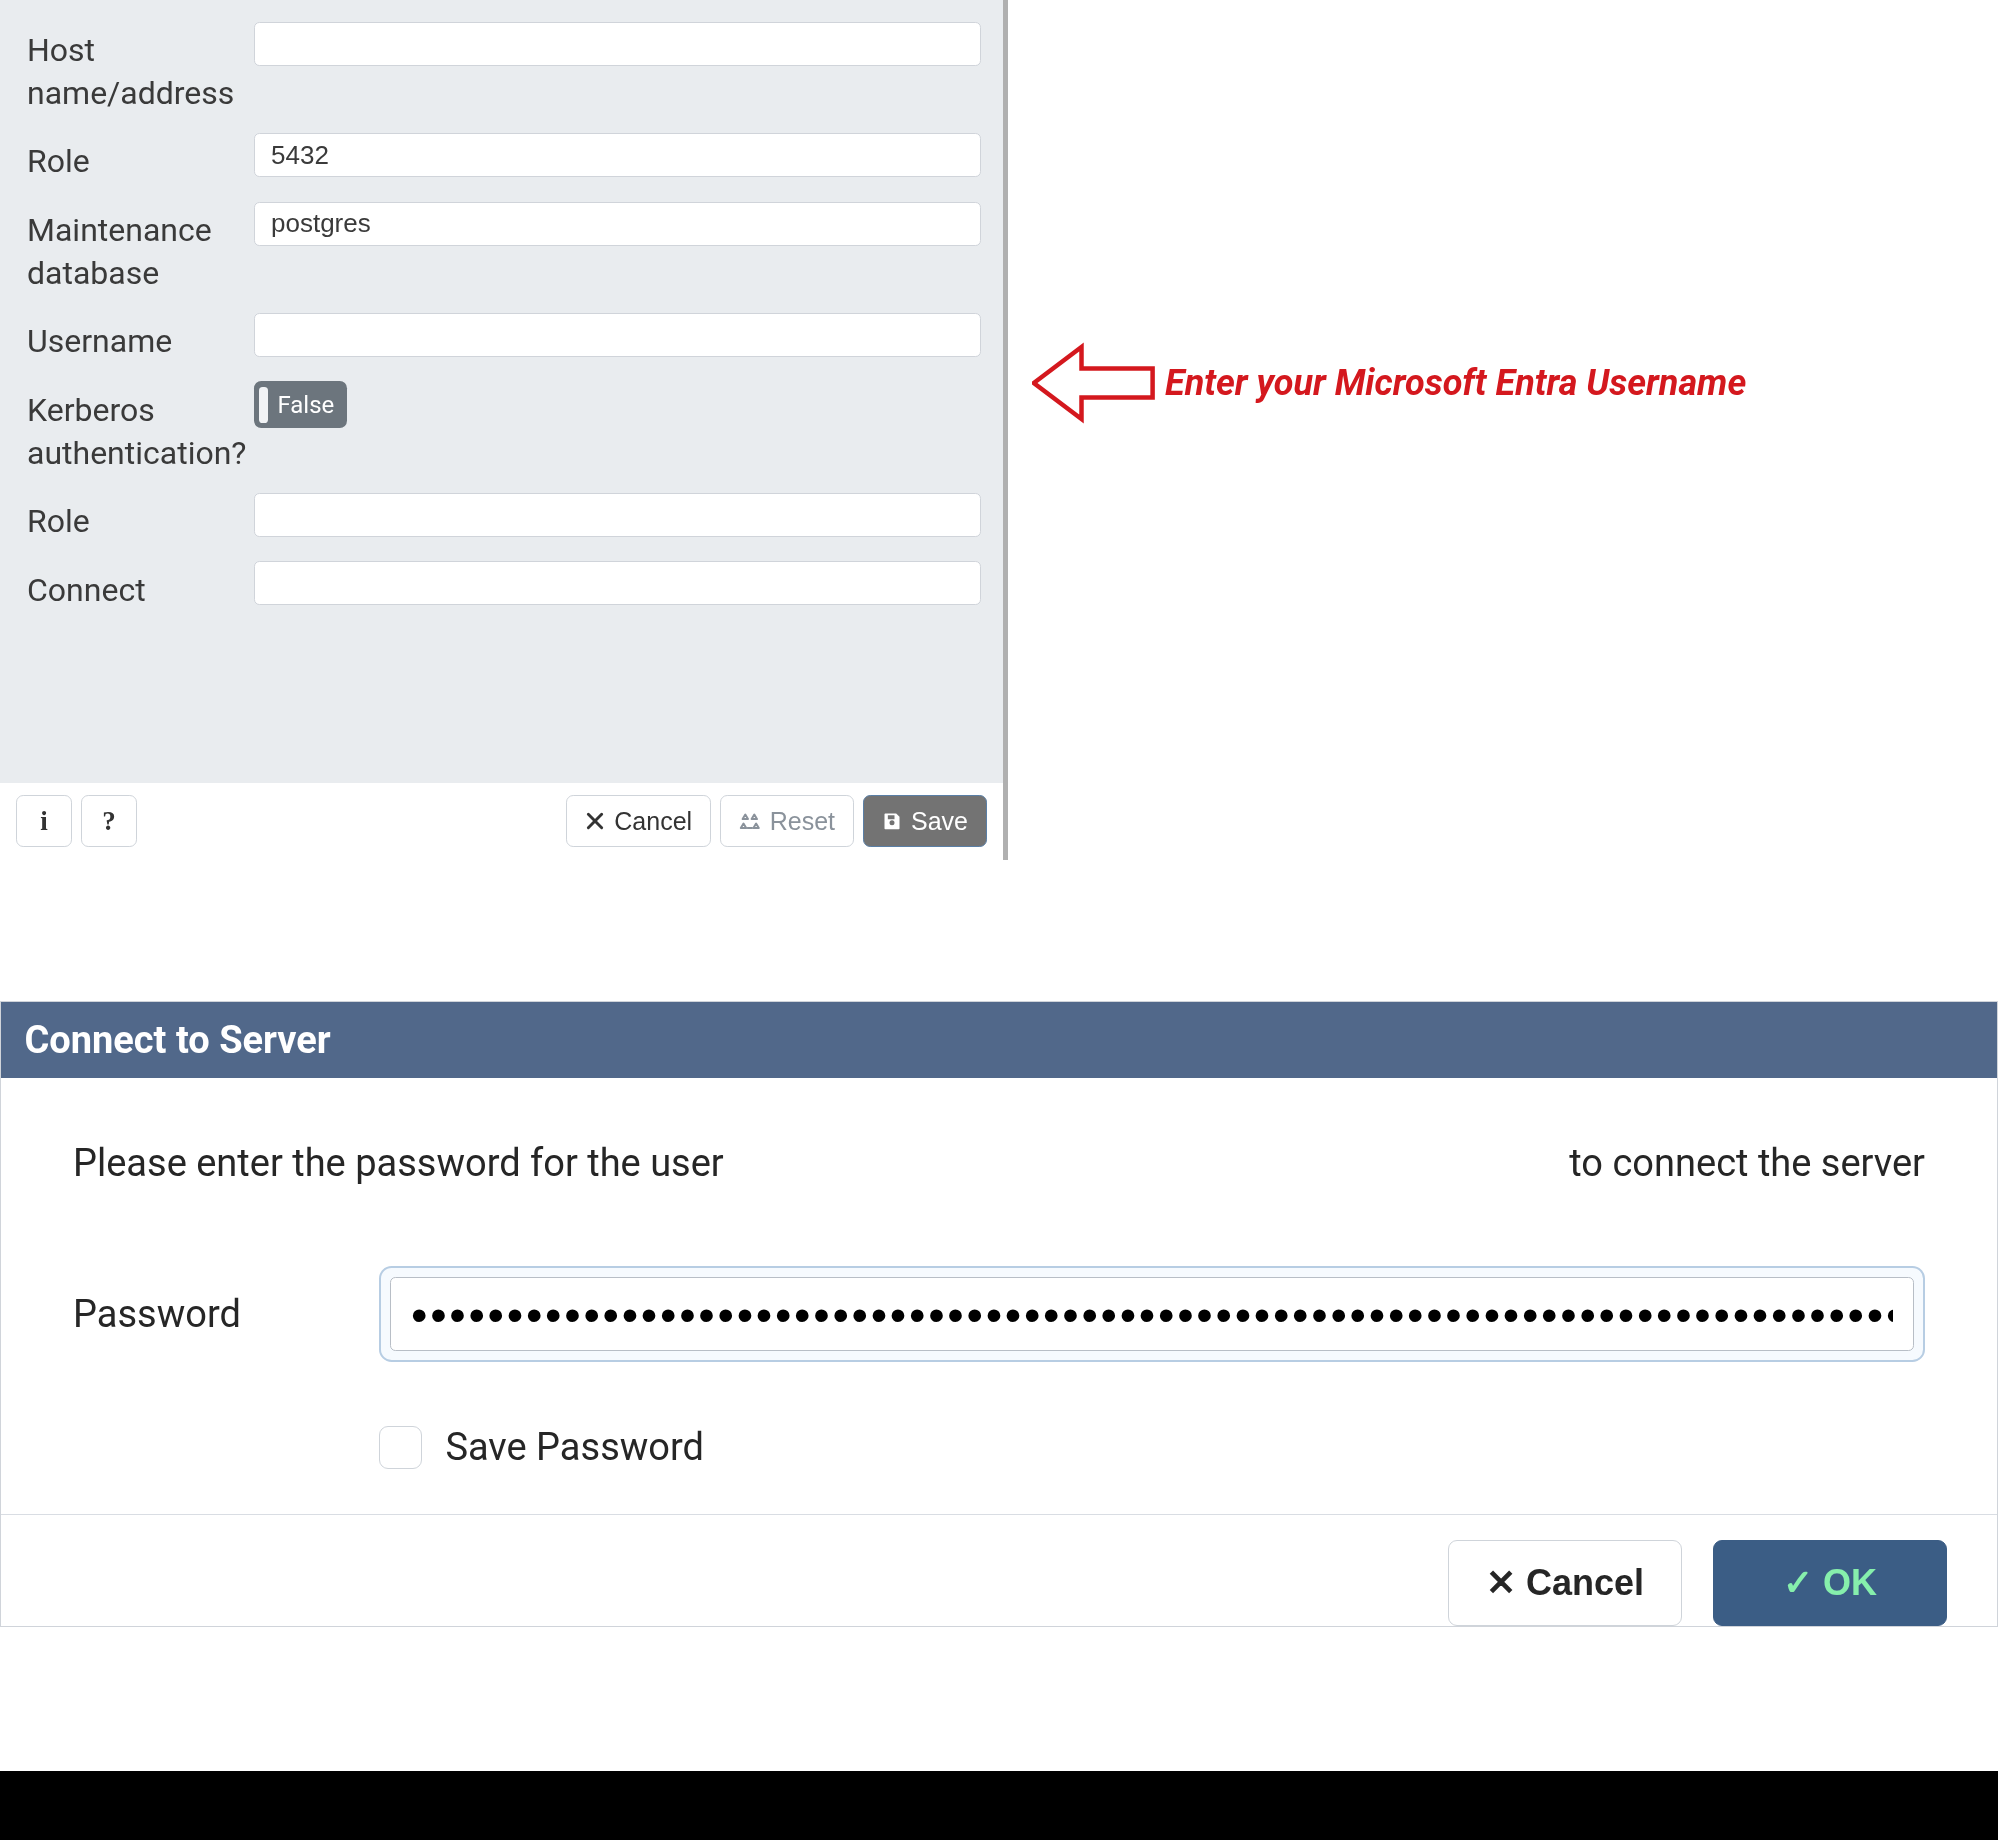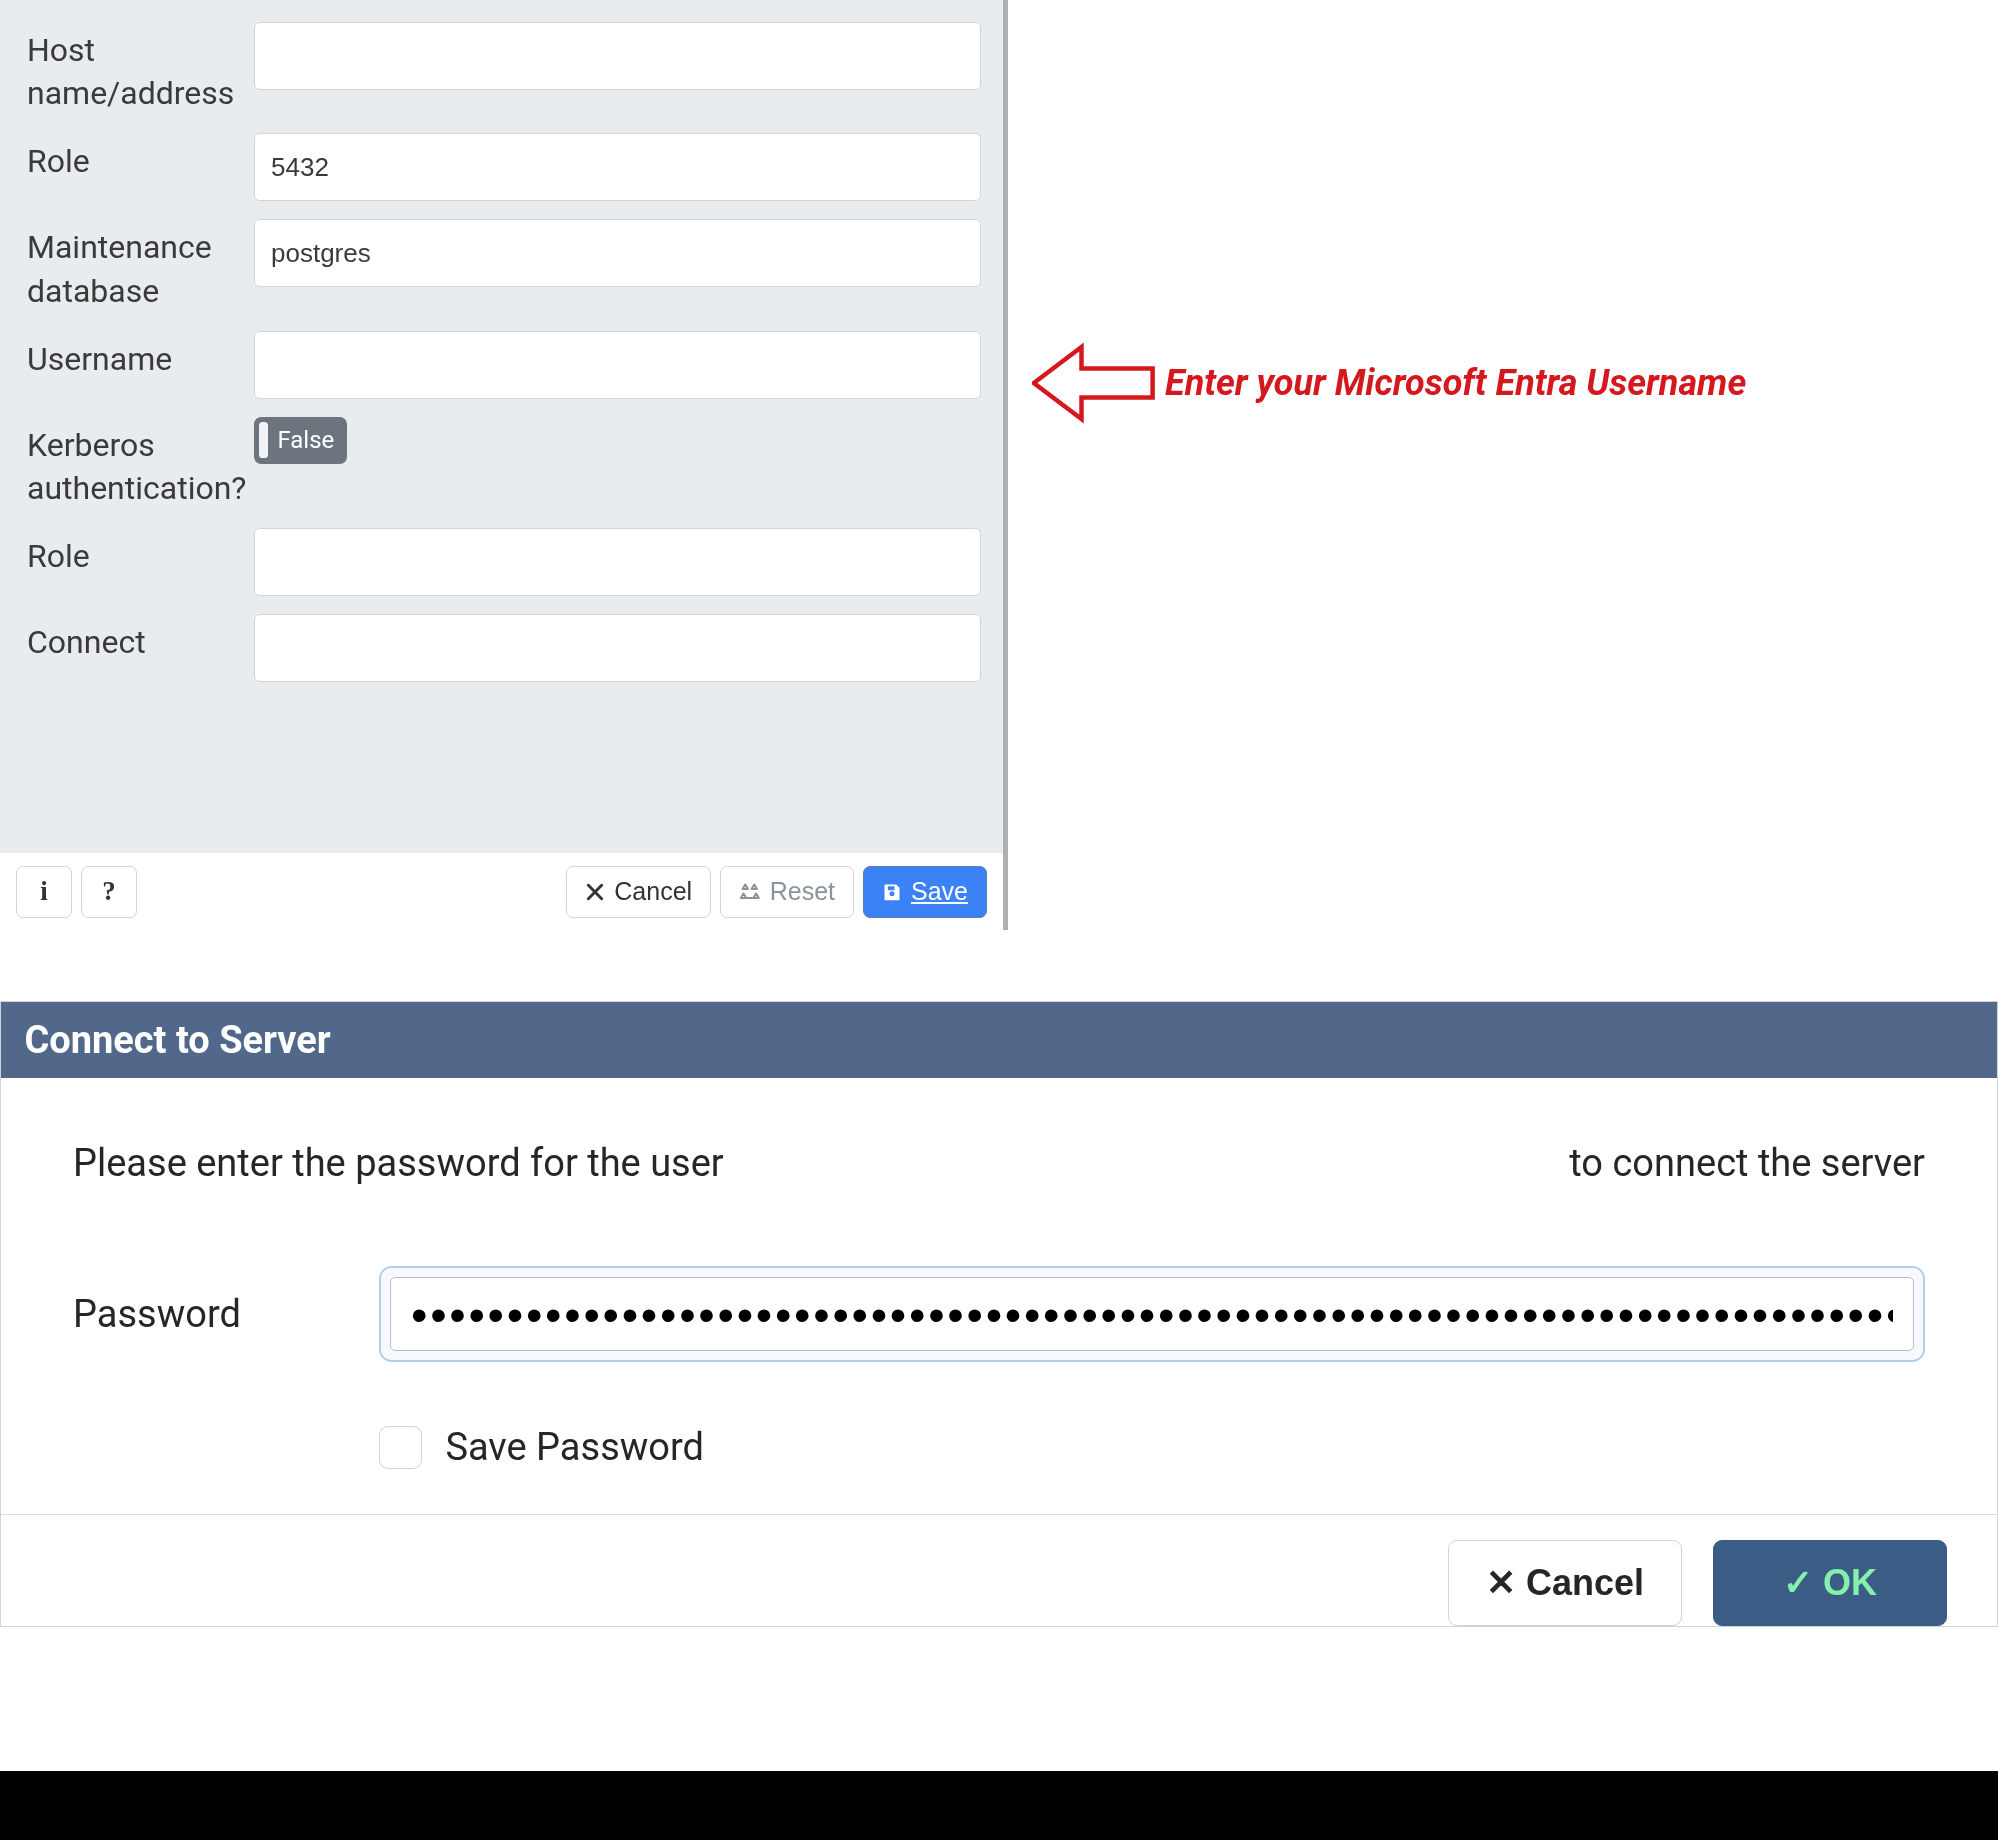--- a/index.html
+++ b/index.html
@@ -34,21 +34,21 @@
     font-size: 32px;
     color: #3a3a3a;
     line-height: 1.35;
     padding-top: 7.2px;
   }
   .cfg-field {
     flex: 1;
   }
   .cfg-input {
     width: 100%;
-    height: 68px;
+    height: 44px;
     font-size: 26px;
     padding: 0 16px;
     border: 0.9px solid #d0d4da;
     border-radius: 5.4px;
     background: #fff;
     color: #3a3a3a;
     outline: none;
   }
 
   .toggle-wrap {
@@ -104,24 +104,23 @@
     background: #fff;
     font-size: 25px;
     color: #333;
     display: inline-flex;
     align-items: center;
     gap: 9px;
     cursor: pointer;
   }
   .pill-btn.reset { color: #8a929b; }
   .pill-btn.primary {
-    background: #3b82f6;
+    background: #737373;
     border-color: #5a7fa6;
     color: #fff;
-    text-decoration: underline;
   }
   .ico { display: inline-flex; }
 
   
   .anno {
     position: absolute;
     display: flex;
     align-items: center;
     gap: 7px;
     font-style: italic;

